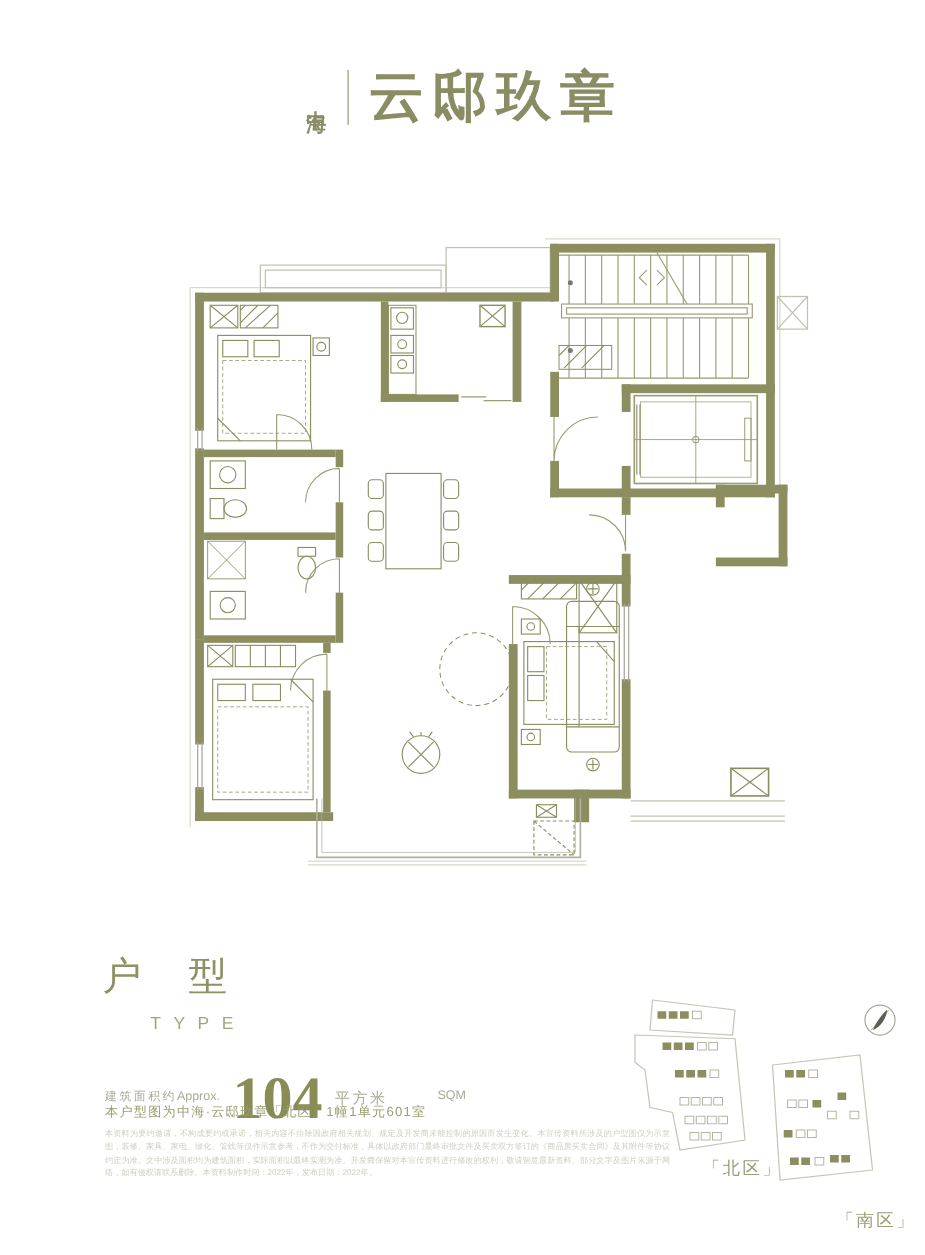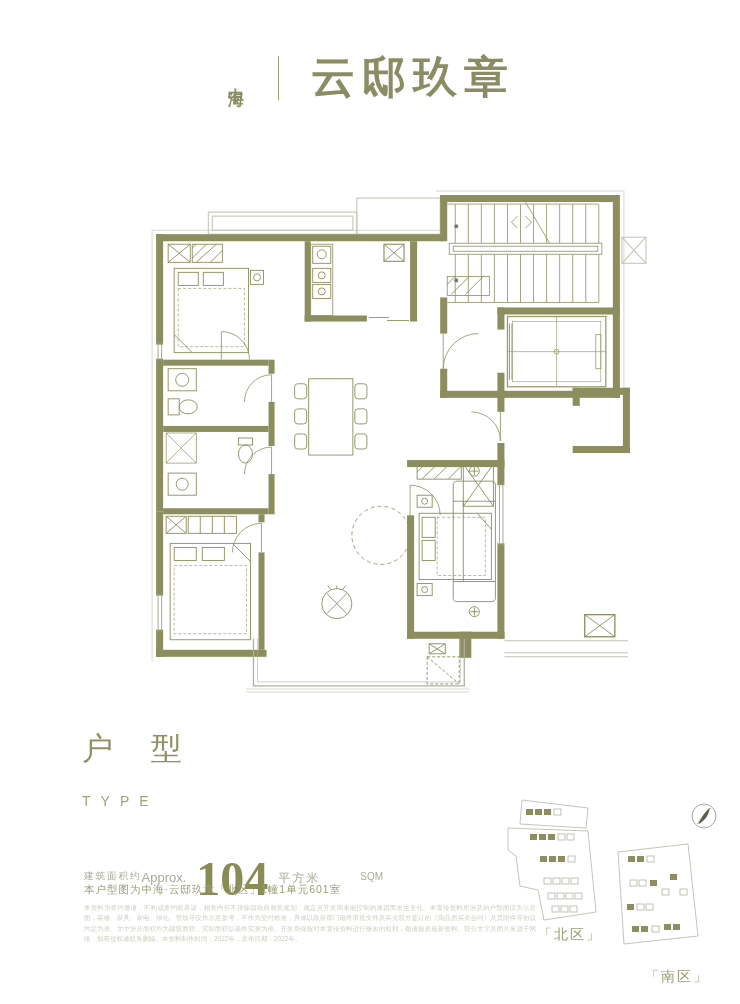--- a/index.html
+++ b/index.html
@@ -1,49 +1,49 @@
 <!DOCTYPE html>
 <html><head>
 <meta charset="utf-8">
 <style>
   html,body{margin:0;padding:0;background:#fff;}
   .poster{position:relative;width:740px;height:1004px;background:#ffffff;overflow:hidden;
           font-family:"Liberation Sans",sans-serif;color:#8a8c5f;}
   
   .logo{position:absolute;top:48px;left:0;width:740px;display:flex;justify-content:center;
-        align-items:center;gap:32px;}
+        align-items:center;gap:16px;}
   .logo-vert{writing-mode:vertical-rl;font-family:"Liberation Serif",serif;font-size:16px;
              letter-spacing:3px;color:#8a8c63;font-weight:600;}
   .logo-div{width:1px;height:44px;background:#9b9d74;}
   .logo-main{font-family:"Liberation Serif",serif;font-size:44px;font-weight:600;
              letter-spacing:7px;color:#8a8c63;}
   
   .plan{position:absolute;left:128px;top:182px;width:522px;height:522px;}
   
-  .type-block{position:absolute;left:82px;top:728px;display:flex;align-items:flex-start;}
+  .type-block{position:absolute;left:82px;top:760px;display:flex;align-items:flex-start;text-align:right;}
   .type-cn{font-family:"Liberation Serif",serif;font-size:31px;letter-spacing:15px;
            color:#8f9164;white-space:nowrap;}
-  .type-en{font-size:14px;letter-spacing:10px;color:#a2a47e;margin-top:23px;}
+  .type-en{font-size:14px;letter-spacing:10px;color:#a2a47e;margin-top:8px;}
   .type-code{font-family:"Liberation Serif",serif;font-size:84px;line-height:0.85;
              font-weight:700;color:#8a8c55;margin-left:6px;letter-spacing:-2px;}
   .area-row{position:absolute;left:84px;top:841px;display:flex;align-items:center;}
   .area-labels{display:flex;flex-direction:row;color:#aaaa98;line-height:1.25;}
   .area-cn{font-size:9.5px;letter-spacing:2px;}
-  .area-en{font-size:13px;}
+  .area-en{font-size:10px;}
   .area-value{font-family:"Liberation Serif",serif;font-size:48px;font-weight:700;
               color:#8a8c55;line-height:.9;margin:16px 10px;}
   .unit-cn{font-size:12px;letter-spacing:2px;}
   .unit-en{font-size:10px;margin-left:40px;}
   .loc-note{position:absolute;left:84px;top:883px;font-size:10.5px;letter-spacing:1px;
             color:#9b9d72;}
   .disclaimer{position:absolute;left:84px;top:903px;width:452px;font-size:6.5px;
               line-height:1.6;color:#cfcfc2;text-align:justify;}
   
   .siteplan{position:absolute;left:492px;top:793px;width:250px;height:172px;}
-  .sp-label{position:absolute;font-size:14px;letter-spacing:2px;color:#9a9c74;}
+  .sp-label{position:absolute;font-size:14px;letter-spacing:2px;color:#9a9c74;margin-left:24px;}
   .sp-label.north{left:538px;top:926px;}
   .sp-label.south{left:645px;top:968px;}
   
   .watermark{position:absolute;right:3px;bottom:3px;font-size:21px;font-weight:bold;
              letter-spacing:1px;color:#f7f7f2;
              text-shadow:-1.5px -1.5px 0 #4a4a4a,1.5px -1.5px 0 #4a4a4a,
                          -1.5px 1.5px 0 #4a4a4a,1.5px 1.5px 0 #4a4a4a,2px 2px 1px #333;}
 </style>
 </head>
 <body>

